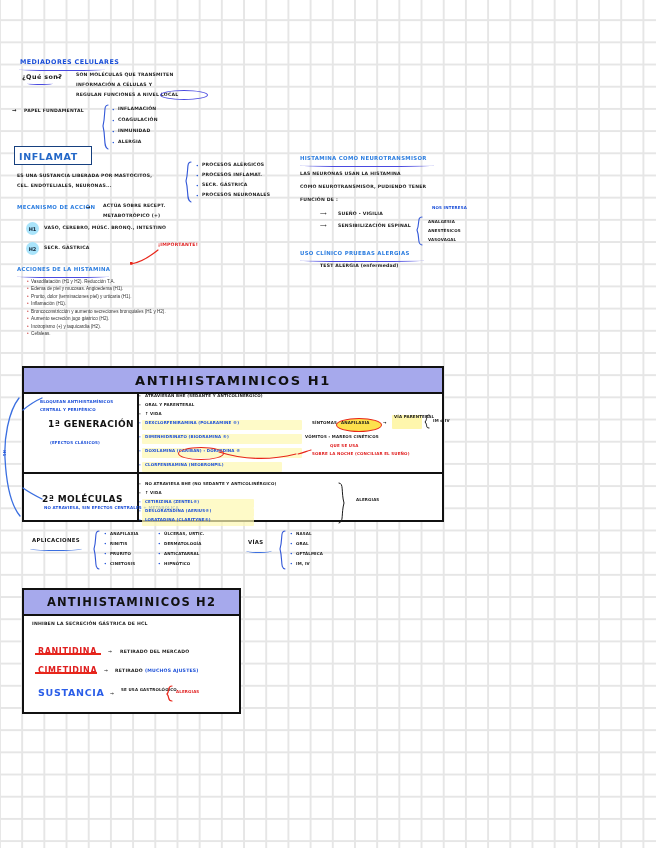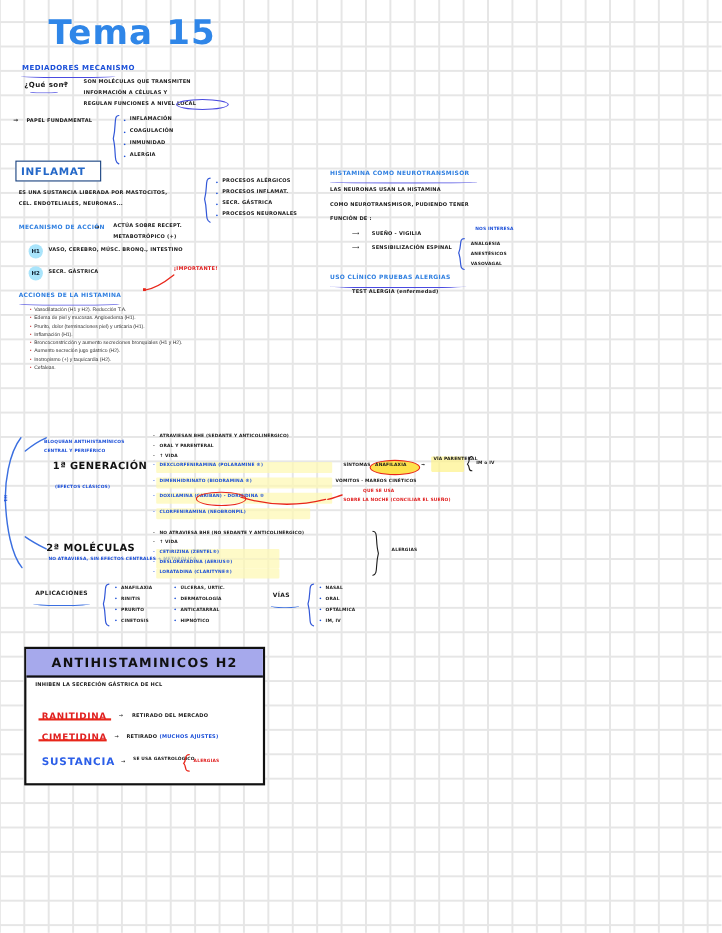--- a/index.html
+++ b/index.html
@@ -99,23 +99,22 @@
   .stroke-blue{fill:none;stroke:#3358d8;stroke-width:1.1;stroke-linecap:round;}
   .stroke-blue2{fill:none;stroke:#3b6fe0;stroke-width:1.3;stroke-linecap:round;}
   .stroke-red{fill:none;stroke:#e8261a;stroke-width:1.2;stroke-linecap:round;}
   .stroke-blk{fill:none;stroke:#1a1a1a;stroke-width:1.0;stroke-linecap:round;}
 </style>
 </head>
 <body>
 
 <div class="pg">
 
-  <div id="title">Tema 15</div>
-
-  <div class="hw md blue" style="left:20px;top:59px;">MEDIADORES MECANISMO</div>
+
+  <div class="hw md blue" style="left:20px;top:59px;">MEDIADORES CELULARES</div>
   <div class="uline" style="left:19px;top:67px;width:86px;"></div>
 
   <div class="hw md blk" style="left:22px;top:74px;">¿Qué son?</div>
   <div class="uline" style="left:27px;top:81px;width:26px;"></div>
   <div class="hw sm blk" style="left:56px;top:75px;">→</div>
 
   <div class="hw tiny blk" style="left:76px;top:73px;">SON MOLÉCULAS QUE TRANSMITEN</div>
   <div class="hw tiny blk" style="left:76px;top:83px;">INFORMACIÓN A CÉLULAS Y</div>
   <div class="hw tiny blk" style="left:76px;top:93px;">REGULAN FUNCIONES A NIVEL LOCAL</div>
   <div style="position:absolute;left:160px;top:90px;width:46px;height:8px;border:1.2px solid #4a4ae0;border-radius:50%;"></div>
@@ -204,20 +203,28 @@
     <path class="stroke-blue" d="M7 1 C2 1, 5 7, 2 14 C5 22, 2 28, 7 29"></path>
   </svg>
   <div class="hw xtiny blk" style="left:428px;top:220px;">ANALGESIA</div>
   <div class="hw xtiny blk" style="left:428px;top:229px;">ANESTÉSICOS</div>
   <div class="hw xtiny blk" style="left:428px;top:238px;">VASOVAGAL</div>
 
   <div class="hw sm ltblue" style="left:300px;top:251px;">USO CLÍNICO PRUEBAS ALERGIAS</div>
   <div class="uline" style="left:300px;top:258px;width:124px;"></div>
   <div class="hw tiny blk" style="left:320px;top:264px;">TEST ALERGIA (enfermedad)</div>
 
+  <div class="tbl" id="t1">
+    <div class="tbl-head">
+      <span>ANTIHISTAMINICOS H1</span>
+    </div>
+
+    <div class="vline" style="left:113px;top:24px;height:128px;"></div>
+    <div class="hline" style="left:0px;top:104px;width:418px;"></div>
+  </div>
 
   <div class="hw xtiny blue" style="left:40px;top:400px;">BLOQUEAN ANTIHISTAMÍNICOS</div>
   <div class="hw xtiny blue" style="left:40px;top:408px;">CENTRAL Y PERIFÉRICO</div>
   <div class="genlabel" style="left:48px;top:419px;">1ª GENERACIÓN</div>
   <div class="hw xtiny blue" style="left:50px;top:441px;">(EFECTOS CLÁSICOS)</div>
   <svg class="ink" style="left:22px;top:396px;" width="22" height="18">
     <path class="stroke-blue2" d="M1 14 C7 9, 13 5, 20 2"></path>
   </svg>
 
   <div class="hw xtiny blk" style="left:139px;top:394px;">-</div>

